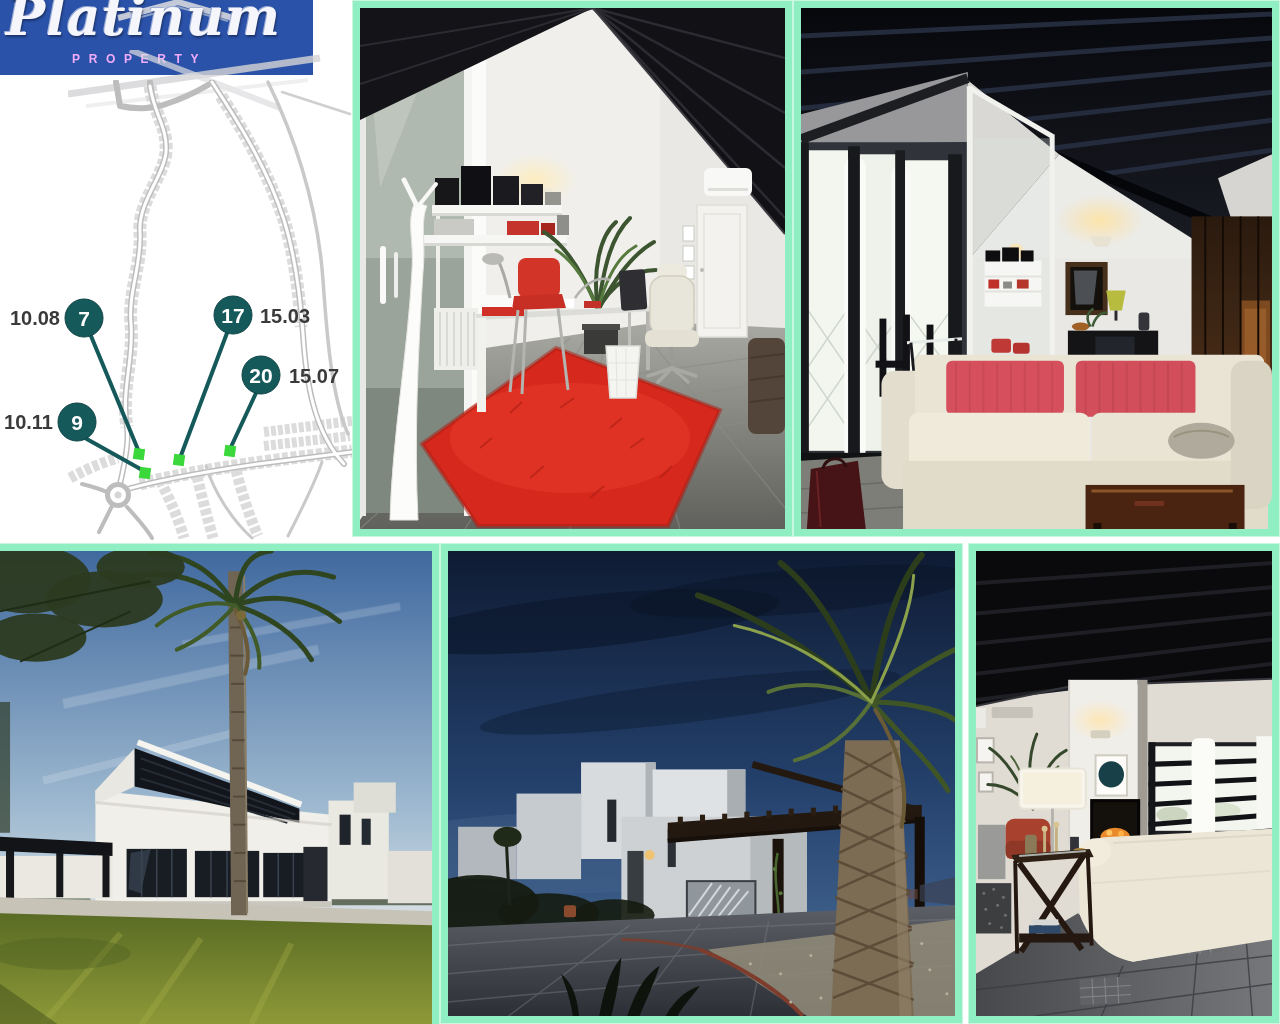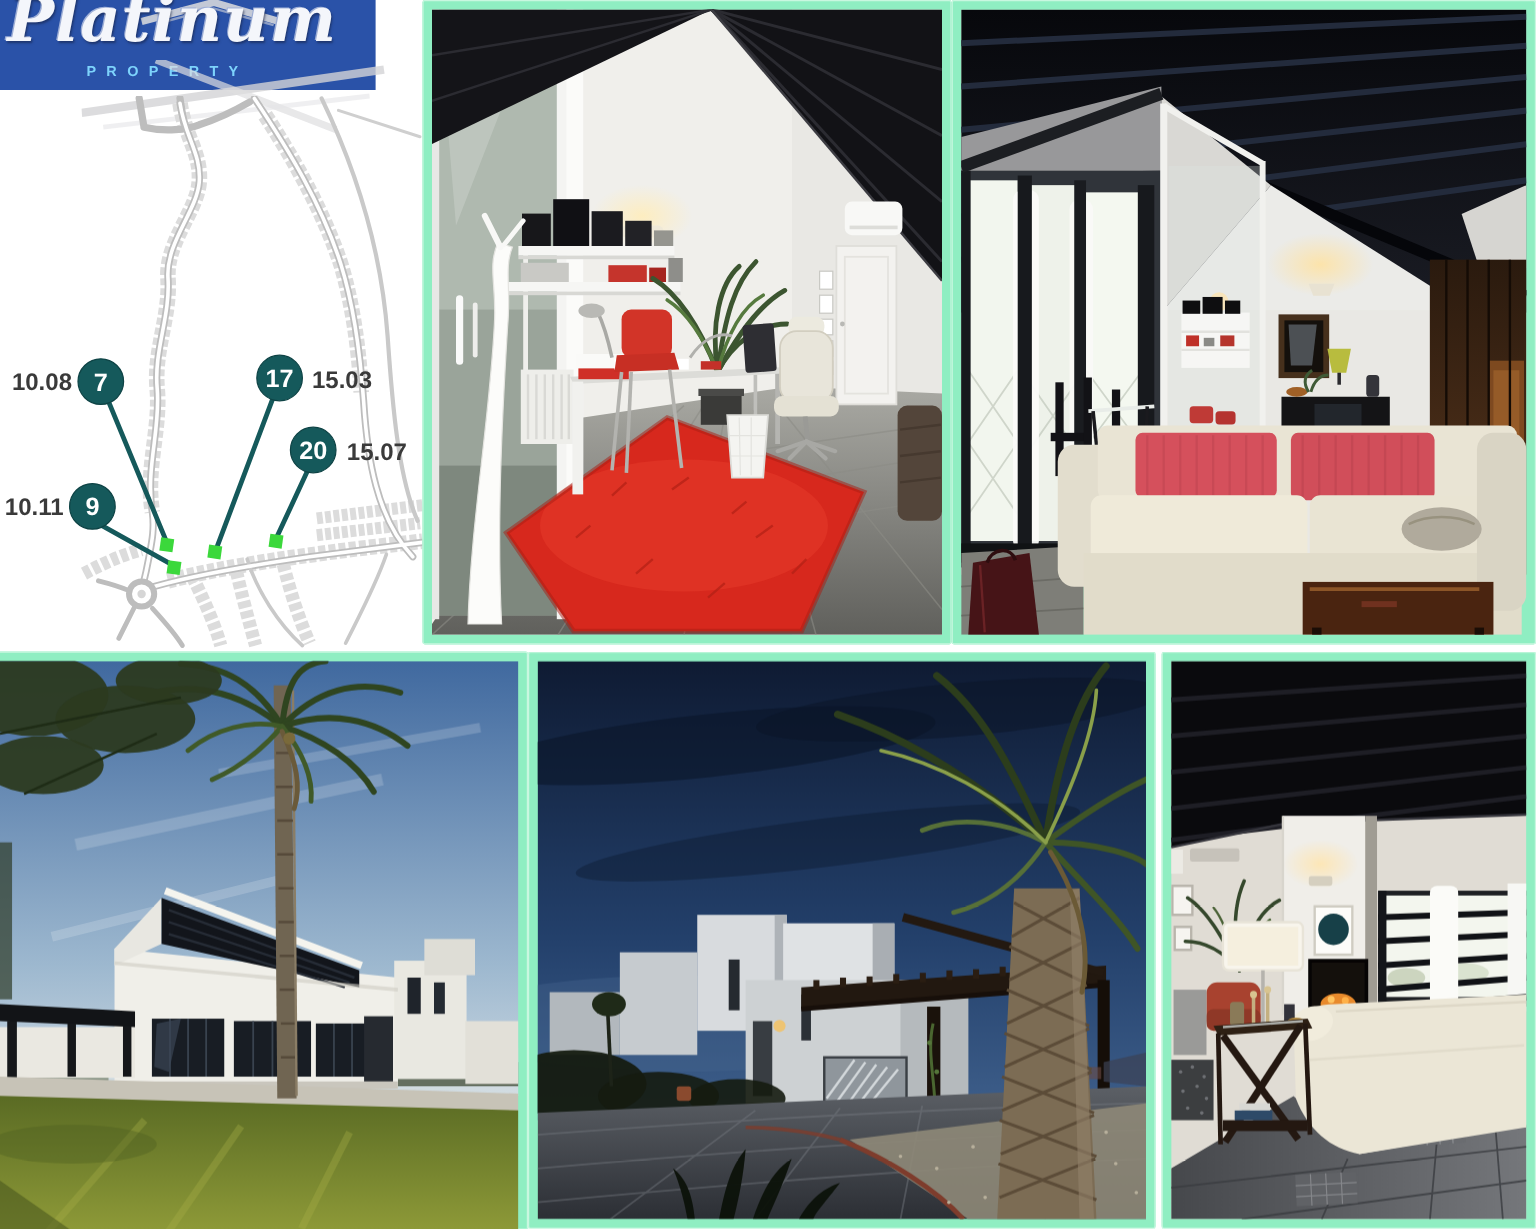--- a/index.html
+++ b/index.html
@@ -7,21 +7,21 @@
   #stage{position:relative;width:1280px;height:1024px;background:#ffffff;}
 
   
   .logo{position:absolute;left:0;top:0;width:313px;height:75px;background:#2a52a8;overflow:hidden;}
   .logo .roof{position:absolute;left:0;top:0;width:313px;height:75px;}
   .logo .brand{position:absolute;left:6px;top:-14px;width:307px;
     font-family:"DejaVu Serif",serif;font-style:italic;font-weight:bold;font-size:52px;
     color:#f4f6fb;text-shadow:1px 2px 2px rgba(20,30,60,.55), -1px -1px 0 #9fb0d8;
     letter-spacing:1px;white-space:nowrap;}
   .logo .sub{position:absolute;left:72px;top:52px;width:240px;font-size:12px;font-weight:bold;
-    letter-spacing:.72em;color:#7dd3fc;white-space:nowrap;}
+    letter-spacing:.72em;color:#f0abfc;white-space:nowrap;}
 
   .watermark{position:absolute;left:68px;top:50px;width:255px;height:62px;}
 
   .siteplan{position:absolute;left:0;top:80px;width:352px;height:462px;}
   .siteplan text{font-family:"Liberation Sans",sans-serif;}
 
   
   .tile{position:absolute;background:#8feec2;padding:8px;box-sizing:border-box;border-radius:2px;
     box-shadow:inset 0 0 0 1px #c9f7e0;}
   .tile svg{display:block;width:100%;height:100%;}

